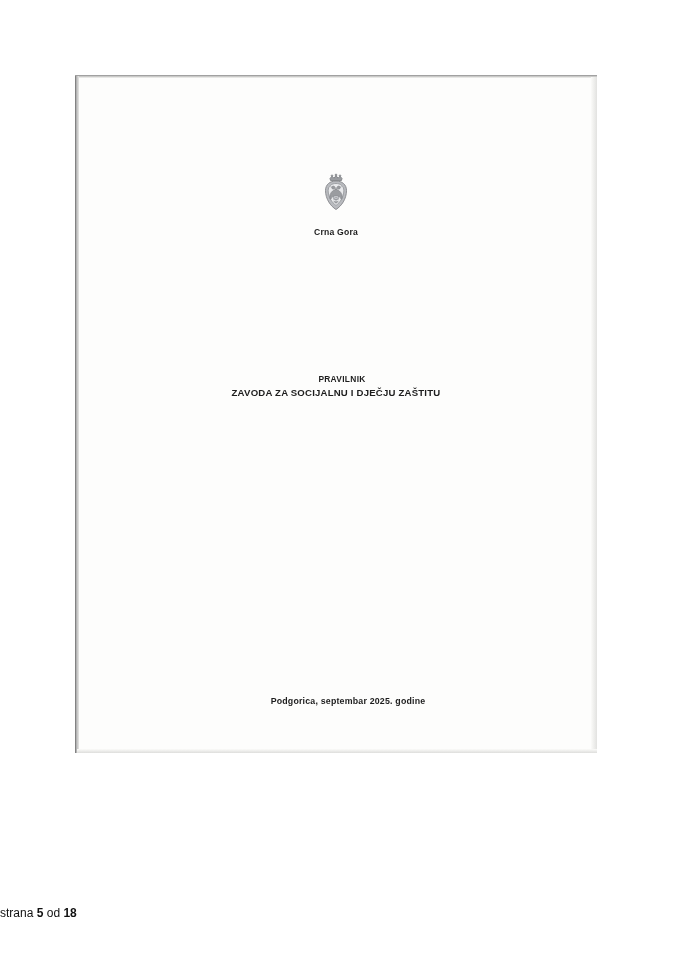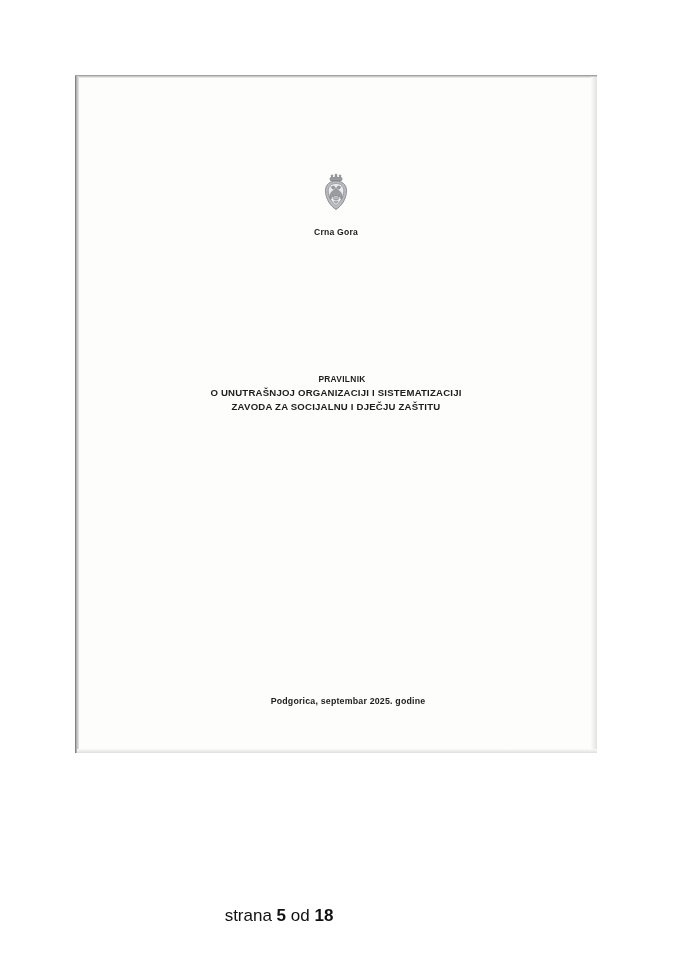--- a/index.html
+++ b/index.html
@@ -141,22 +141,21 @@
     color: #1d1d1d;
     margin-left: 12px;
   }
 
   
   .footer-pager {
     position: absolute;
     left: 0;
     top: 906px;
     width: 558px;
-    text-align: center;
-    font-size: 17px;
+    font-size: 12px;
     color: #111111;
   }
   .footer-pager .strong {
     font-weight: bold;
   }
 </style>
 </head>
 <body>
 
 <div class="page-sheet">
@@ -199,21 +198,20 @@
         </svg>
       </span>
     </div>
 
     <div class="org-block">
       <div class="org-line">Crna Gora</div>
     </div>
 
     <div class="title-block">
       <div class="title-line-1">PRAVILNIK</div>
-      <div class="title-line-2">O UNUTRAŠNJOJ ORGANIZACIJI I SISTEMATIZACIJI</div>
       <div class="title-line-3">ZAVODA ZA SOCIJALNU I DJEČJU ZAŠTITU</div>
     </div>
 
     <div class="place-date">Podgorica, septembar 2025. godine</div>
 
   </div>
 </div>
 
 <div class="footer-pager">
   <span>strana </span><span class="strong">5</span><span> od </span><span class="strong">18</span>

